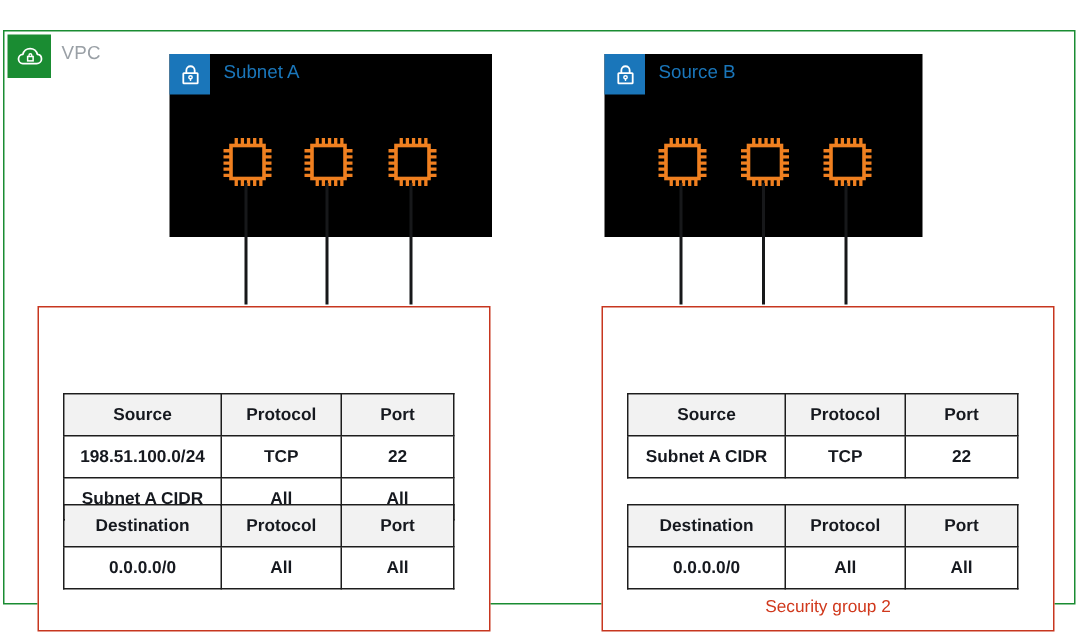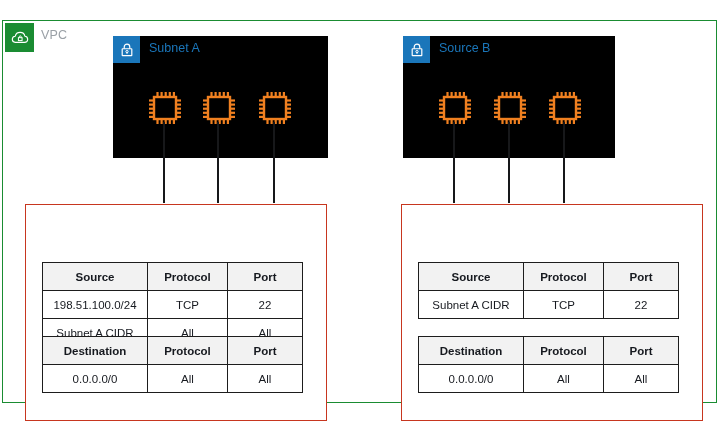--- a/index.html
+++ b/index.html
@@ -33,21 +33,21 @@
   #sg2{left:398px;top:183px;width:302px;height:217px;}
   .sg-label{position:absolute;left:0;right:0;bottom:9px;text-align:center;
             font-size:11.5px;color:#d0381c;}
 
   
   table.rules{position:absolute;border-collapse:collapse;table-layout:fixed;}
   table.rules th,table.rules td{border:1.1px solid #1d1d1d;text-align:center;
        font-size:11.5px;color:#16191f;height:27px;padding:0 2px;
        white-space:nowrap;overflow:hidden;}
   table.rules th{background:#f2f2f2;font-weight:bold;}
-  table.rules td{background:#ffffff;font-weight:normal;}
+  table.rules td{background:#ffffff;font-weight:bold;}
   col.c-src{width:105px;} col.c-proto{width:80px;} col.c-port{width:75px;}
   .tbl-in{left:16px;top:16px;margin-top:41px;}
   .tbl-out{left:16px;top:131px;}
 </style>
 </head>
 <body>
 
 <div class="vpc-frame">
 
   <div class="vpc-badge">
@@ -346,15 +346,16 @@
       </thead>
       <tbody>
         <tr>
           <td>0.0.0.0/0</td>
           <td>All</td>
           <td>All</td>
         </tr>
       </tbody>
     </table>
 
+    <div class="sg-label">Security group 2</div>
   </div>
 
 </div>
 
 </body></html>

